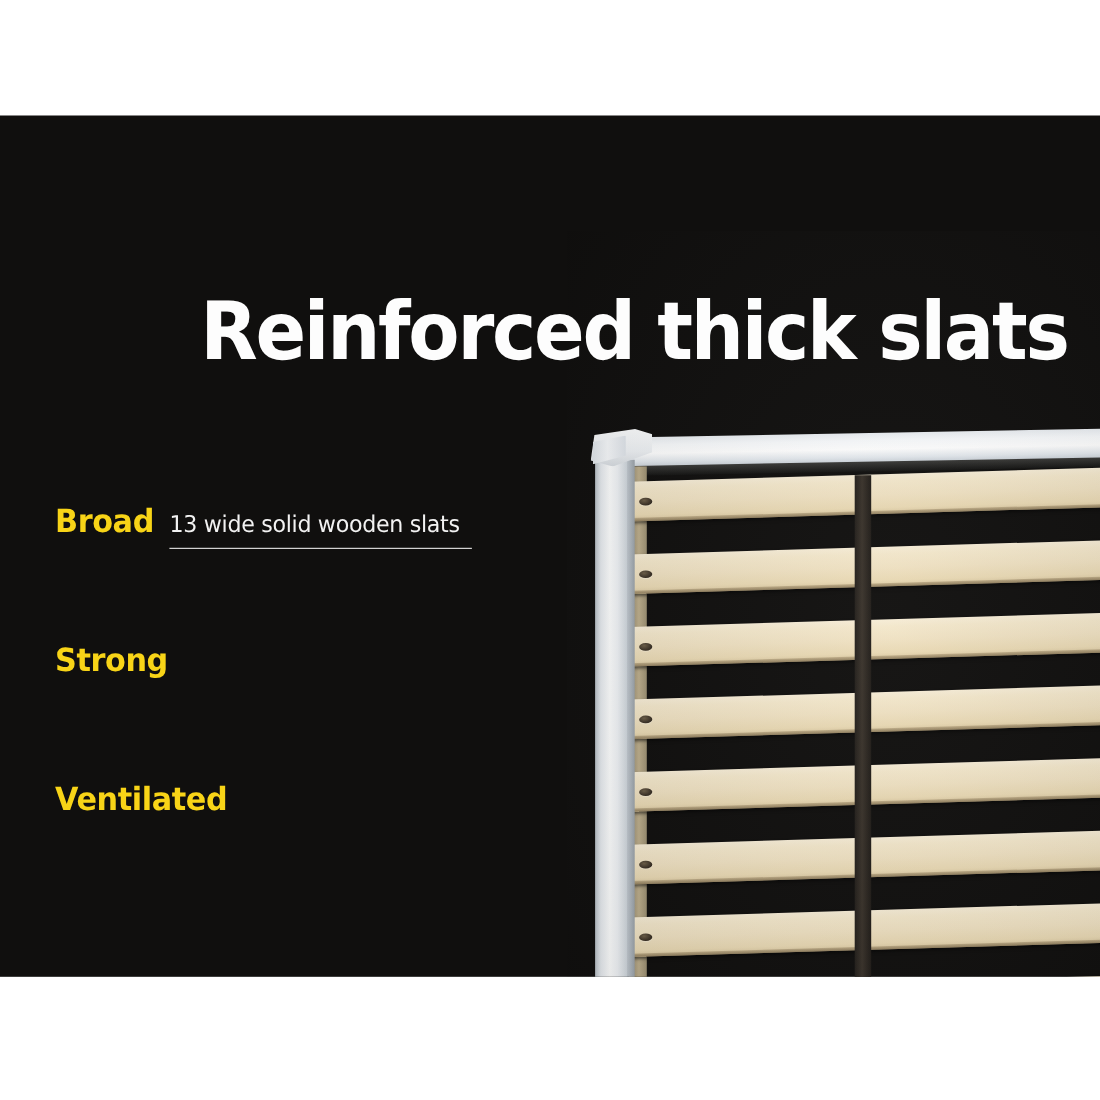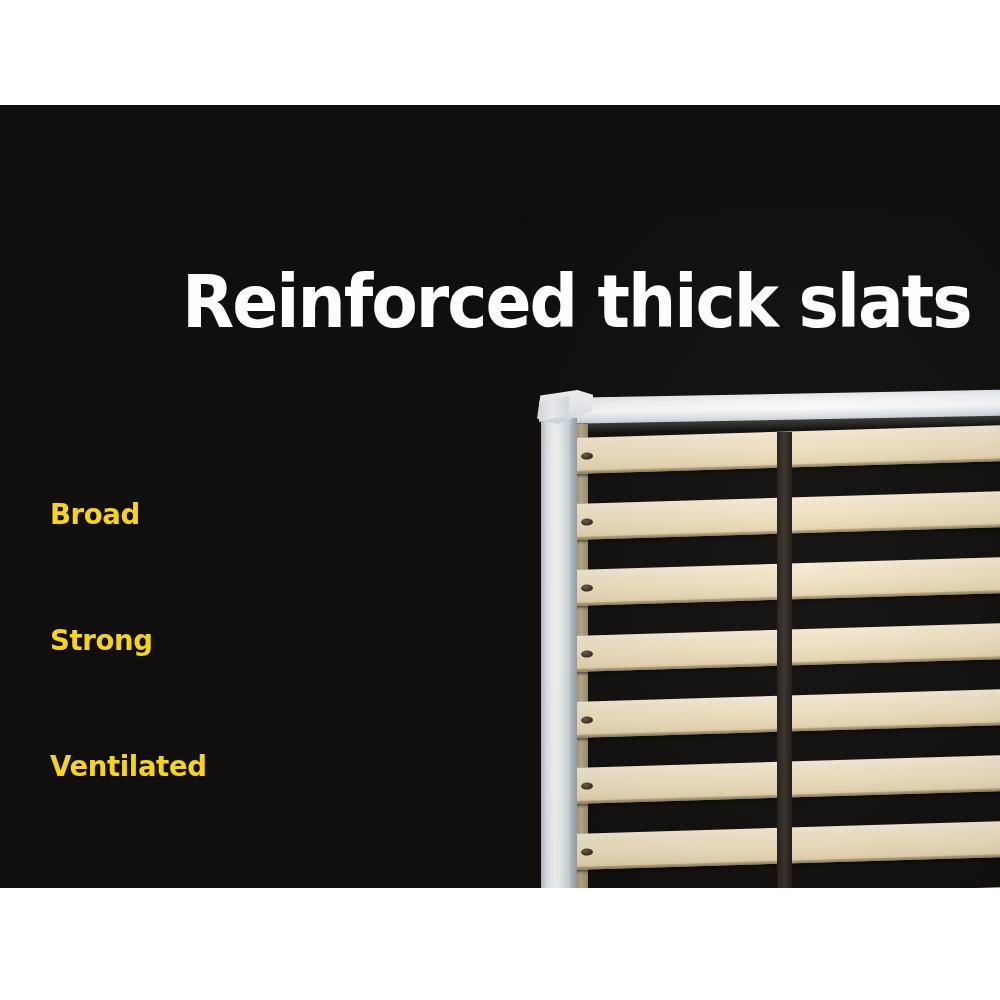--- a/index.html
+++ b/index.html
@@ -48,21 +48,20 @@
     transform-origin: left top;
     line-height: 1.0;
   }
 
   
   .features {
     position: absolute;
     left: 50px;
     top: 352px;
     width: 520px;
-    margin-top: 40px;
   }
   .feature {
     position: relative;
     height: 126px;
   }
   .feature-row {
     display: flex;
     align-items: baseline;
     white-space: nowrap;
   }
@@ -267,20 +266,23 @@
       <div class="photo-vignette"></div>
     </div>
 
     <div class="headline">Reinforced thick slats</div>
 
     <div class="features">
 
       <div class="feature">
         <div class="feature-row">
           <span class="feature-term">Broad</span>
+          <span class="feature-desc-wrap">
+            <span class="feature-desc">13 wide solid wooden slats</span>
+          </span>
         </div>
       </div>
 
 
       <div class="feature">
         <div class="feature-row">
           <span class="feature-term">Strong</span>
         </div>
       </div>
 

